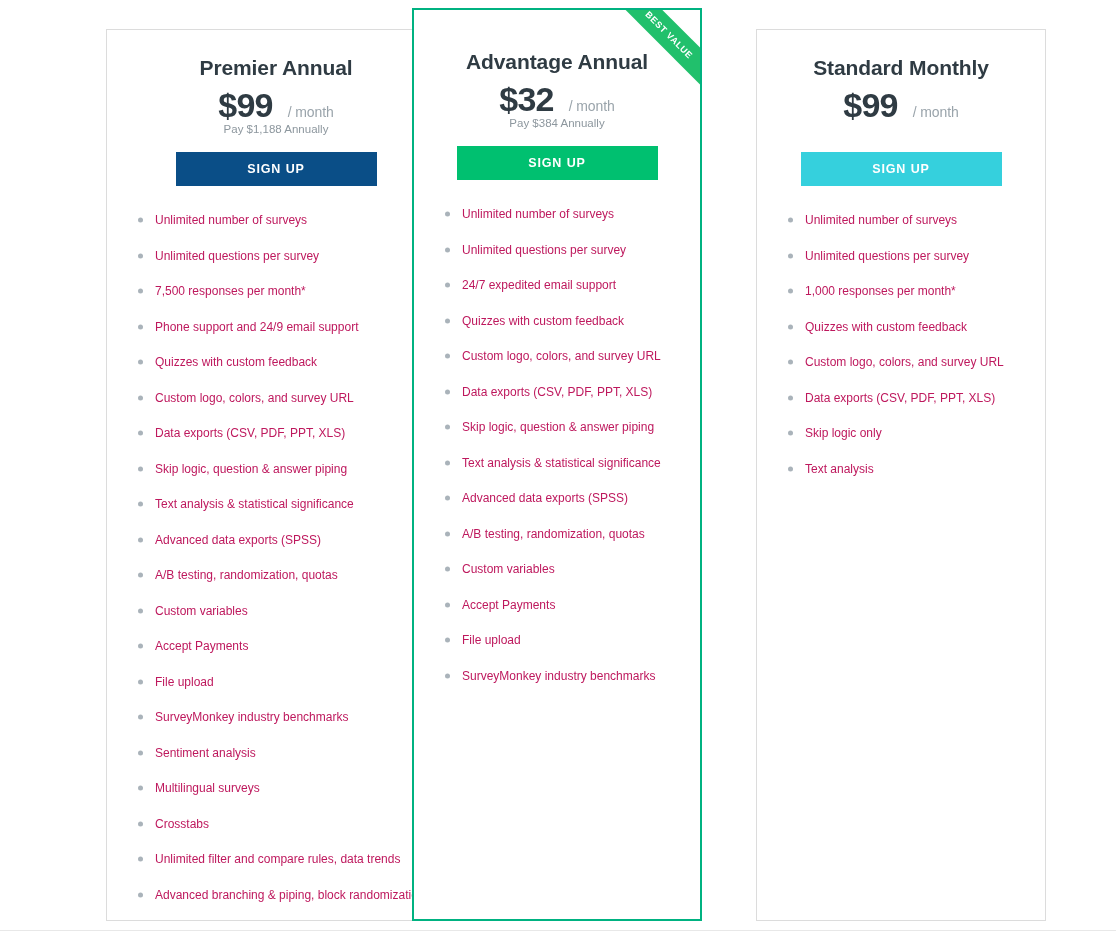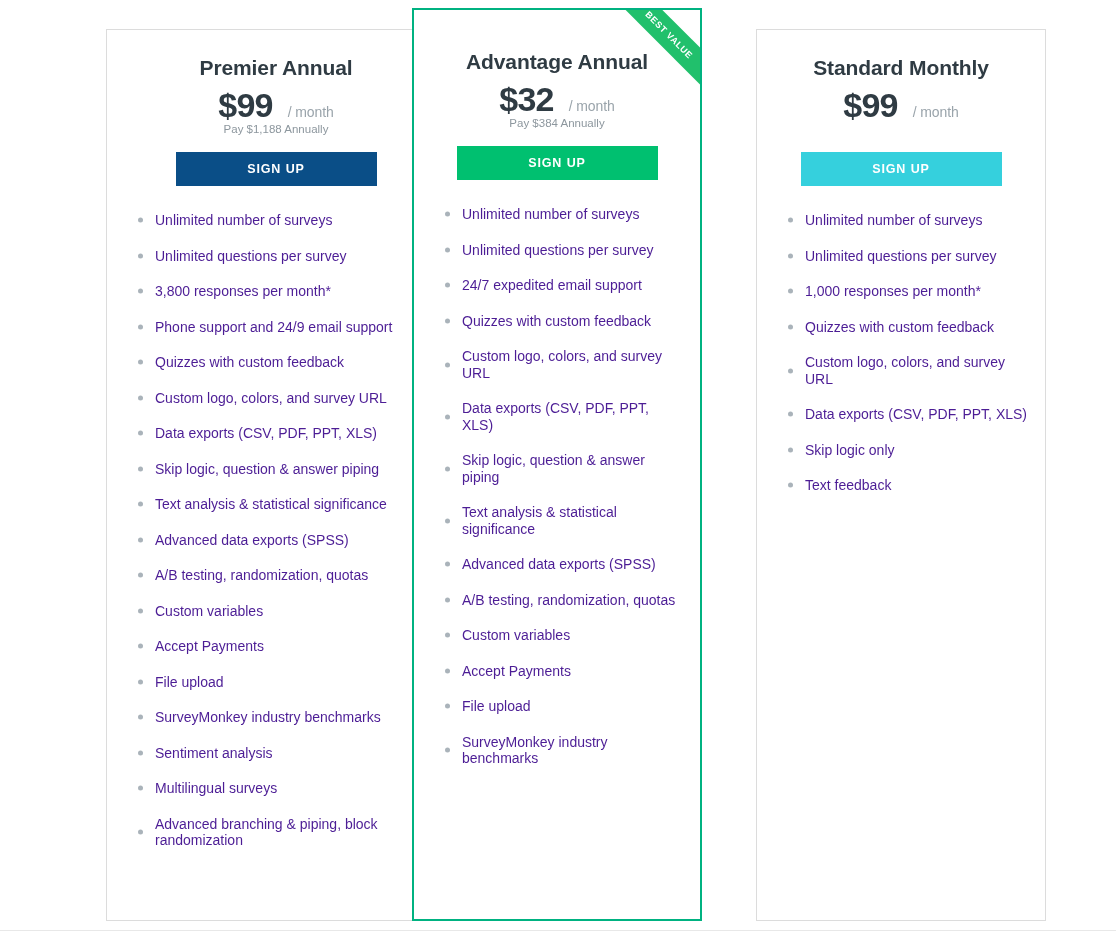--- a/index.html
+++ b/index.html
@@ -156,23 +156,23 @@
   
   .features {
     list-style: none;
     margin: 0;
     padding: 26px 0 0 0;
   }
   .feature-item {
     position: relative;
     padding: 0 18px 0 48px;
     margin-bottom: 19px;
-    font-size: 14px;
+    font-size: 12px;
     line-height: 16.5px;
-    color: #4c1d95;
+    color: #be185d;
   }
   .feature-item .bullet {
     position: absolute;
     left: 31px;
     top: 50%;
     transform: translateY(-50%);
     width: 5px;
     height: 5px;
     border-radius: 50%;
     background: #aab3ba;
@@ -201,21 +201,21 @@
           <li class="feature-item">
             <span class="bullet"></span>
             <span class="feature-text">Unlimited number of surveys</span>
           </li>
           <li class="feature-item">
             <span class="bullet"></span>
             <span class="feature-text">Unlimited questions per survey</span>
           </li>
           <li class="feature-item">
             <span class="bullet"></span>
-            <span class="feature-text">3,800 responses per month*</span>
+            <span class="feature-text">7,500 responses per month*</span>
           </li>
           <li class="feature-item">
             <span class="bullet"></span>
             <span class="feature-text">Phone support and 24/9 email support</span>
           </li>
           <li class="feature-item">
             <span class="bullet"></span>
             <span class="feature-text">Quizzes with custom feedback</span>
           </li>
           <li class="feature-item">
@@ -258,20 +258,28 @@
             <span class="bullet"></span>
             <span class="feature-text">SurveyMonkey industry benchmarks</span>
           </li>
           <li class="feature-item">
             <span class="bullet"></span>
             <span class="feature-text">Sentiment analysis</span>
           </li>
           <li class="feature-item">
             <span class="bullet"></span>
             <span class="feature-text">Multilingual surveys</span>
+          </li>
+          <li class="feature-item">
+            <span class="bullet"></span>
+            <span class="feature-text">Crosstabs</span>
+          </li>
+          <li class="feature-item">
+            <span class="bullet"></span>
+            <span class="feature-text">Unlimited filter and compare rules, data trends</span>
           </li>
           <li class="feature-item">
             <span class="bullet"></span>
             <span class="feature-text">Advanced branching &amp; piping, block randomization</span>
           </li>
         </ul>
     </div>
 
     <div class="card card-featured">
       <div class="ribbon">
@@ -384,20 +392,20 @@
           <li class="feature-item">
             <span class="bullet"></span>
             <span class="feature-text">Data exports (CSV, PDF, PPT, XLS)</span>
           </li>
           <li class="feature-item">
             <span class="bullet"></span>
             <span class="feature-text">Skip logic only</span>
           </li>
           <li class="feature-item">
             <span class="bullet"></span>
-            <span class="feature-text">Text feedback</span>
+            <span class="feature-text">Text analysis</span>
           </li>
         </ul>
     </div>
 
   </div>
   <div class="page-bottom-rule"></div>
 </div>
 
 </body></html>

